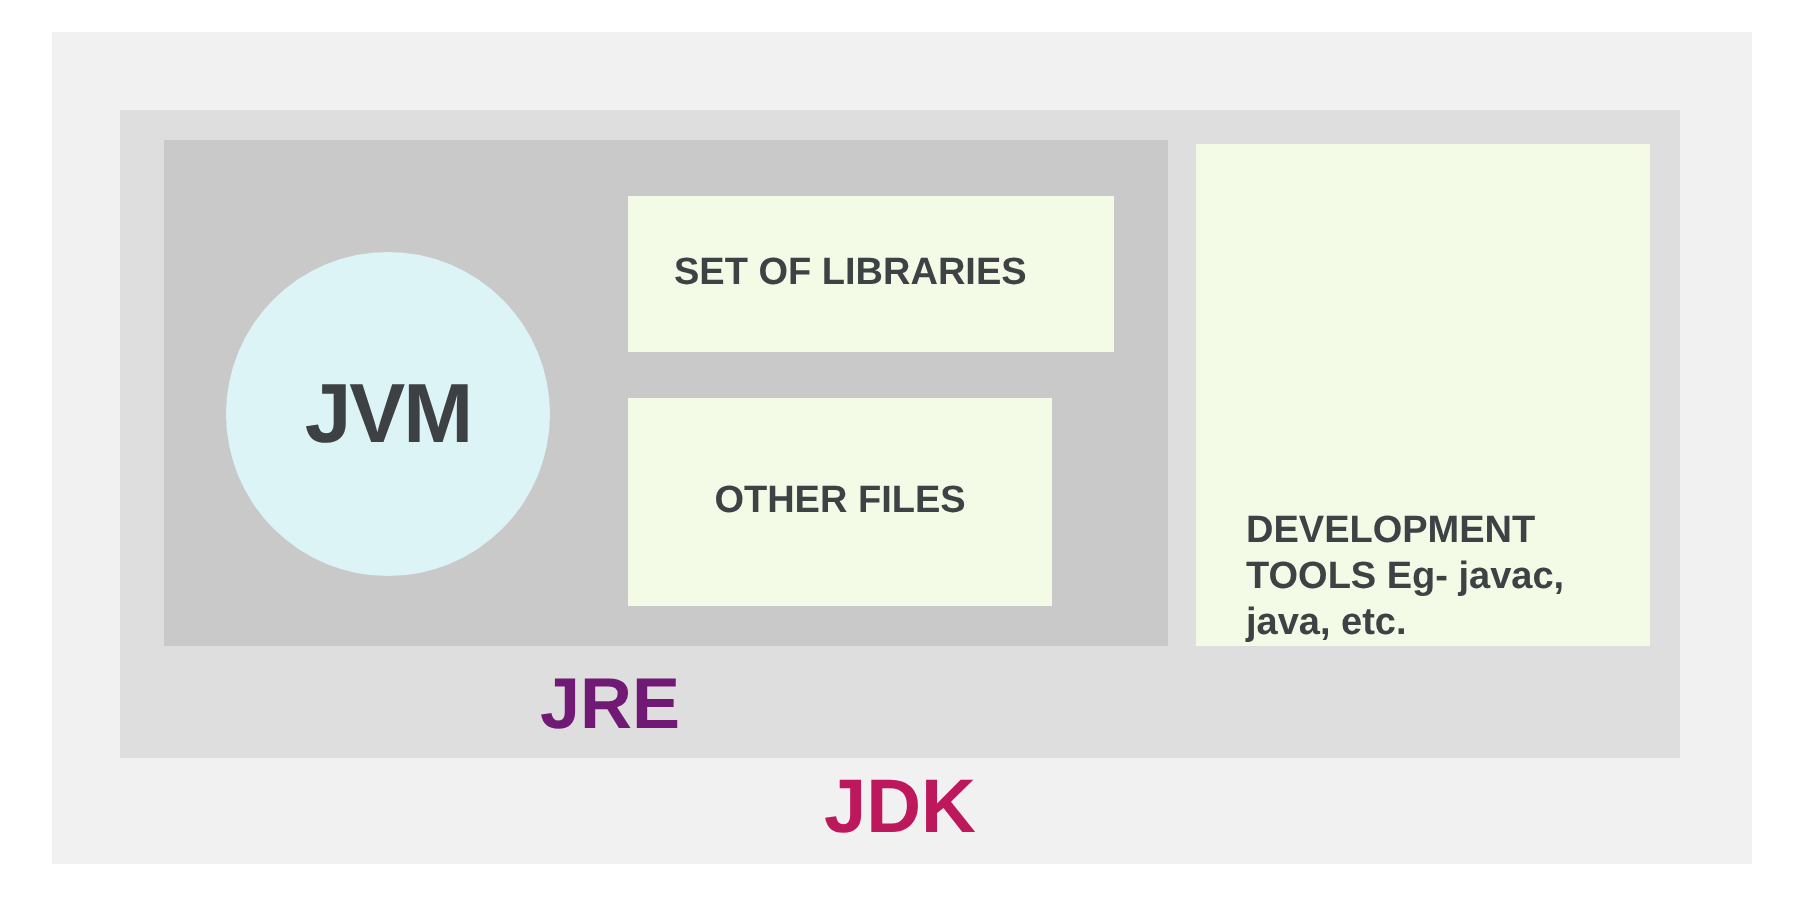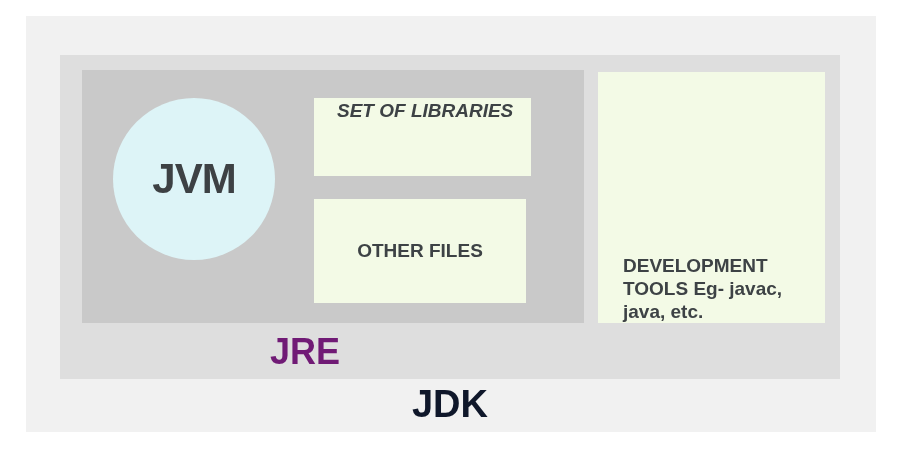--- a/index.html
+++ b/index.html
@@ -29,46 +29,45 @@
     background: #dedede;
   }
   .runtime-box {
     position: absolute;
     left: 22px; top: 15px;
     width: 502px; height: 253px;
     background: #c9c9c9;
   }
   .jvm-circle {
     position: absolute;
-    left: 31px; top: 28px;
+    left: 31px; top: 56px;
     width: 162px; height: 162px;
     border-radius: 50%;
     background: #ddf4f7;
     display: flex;
     align-items: center;
     justify-content: center;
     font-size: 42px;
     letter-spacing: -1px;
     color: #3d4144;
   }
   .green-box {
     position: absolute;
     background: #f3fae6;
     font-size: 19px;
     line-height: 26px;
     color: #3d4245;
   }
   .libraries-box {
     left: 232px; top: 28px;
-    width: 217px; height: 78px;
+    width: 243px; height: 78px;
     display: flex;
     flex-direction: column;
-    justify-content: space-between;
+    justify-content: center;
     padding-left: 23px;
-    font-style: italic;
   }
   .other-files-box {
     left: 232px; top: 129px;
     width: 212px; height: 104px;
     display: flex;
     align-items: center;
     justify-content: center;
     text-align: center;
   }
   .devtools-box {
@@ -88,21 +87,21 @@
     text-align: center;
     font-size: 36px;
     color: #701a75;
   }
   .jdk-label {
     position: absolute;
     left: 364px; top: 367px;
     width: 120px;
     text-align: center;
     font-size: 38px;
-    color: #0f172a;
+    color: #be185d;
   }
 </style>
 </head>
 <body>
 
 <div class="page">
   <div class="jdk-box">
     <div class="jre-box">
       <div class="runtime-box">
         <div class="jvm-circle">

